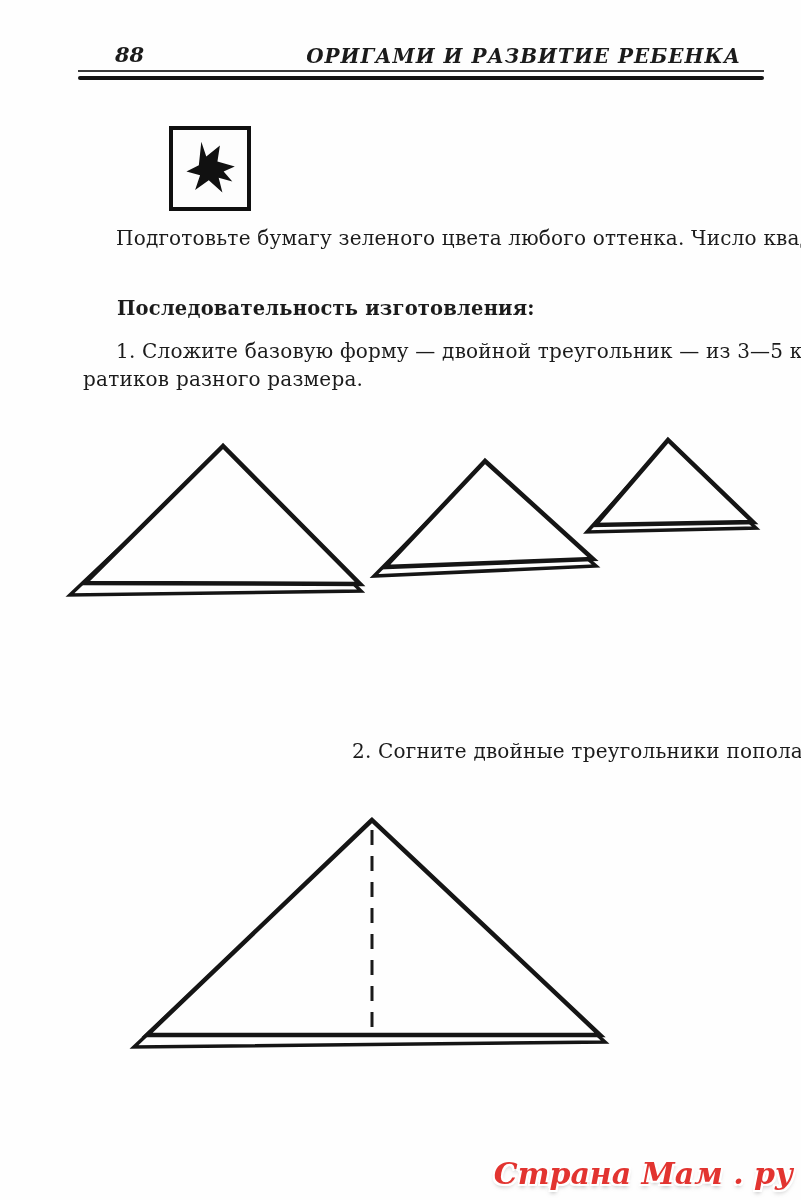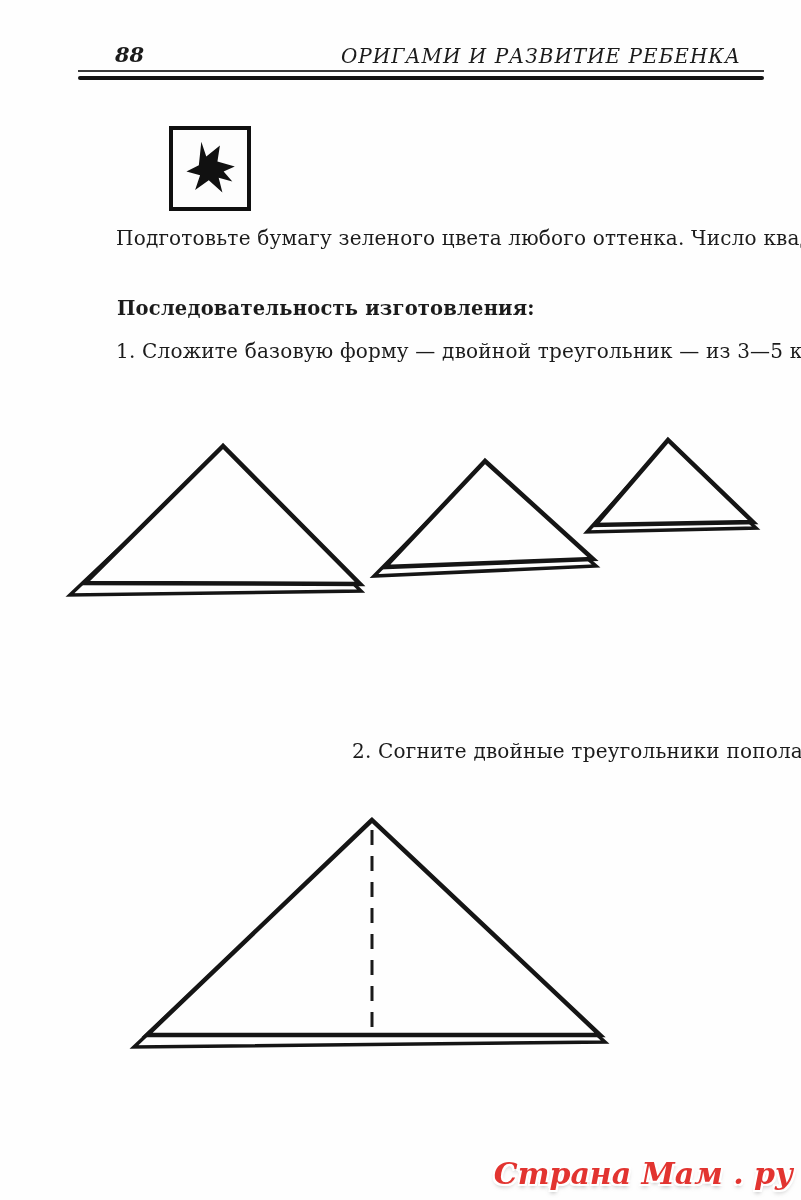--- a/index.html
+++ b/index.html
@@ -11,21 +11,21 @@
     font-family:"DejaVu Serif","Liberation Serif",serif;
     color:#1b1b1b;
     margin:0 auto;
   }
   .pagenum{
     position:absolute;left:115px;top:42px;
     font-size:21px;font-weight:bold;font-style:italic;
   }
   .running-title{
     position:absolute;right:60px;top:44px;
-    font-size:20px;font-weight:normal;font-style:italic;
+    font-size:20px;font-weight:bold;font-style:italic;
     letter-spacing:1px;white-space:nowrap;
   }
   .rule-thin{
     position:absolute;left:78px;top:70px;width:686px;height:2px;
     background:#3a3a3a;
   }
   .rule-thick{
     position:absolute;left:78px;top:76px;width:686px;height:4px;
     background:#121212;border-radius:2px;
   }
@@ -90,20 +90,21 @@
   </div>
 
   <div class="bodytext intro">
     <span class="line indent">Подготовьте бумагу зеленого цвета любого оттенка. Число квадратов</span>
   </div>
 
   <div class="section-heading">Последовательность изготовления:</div>
 
   <div class="bodytext step1">
     <span class="line indent">1. Сложите базовую форму — двойной треугольник — из 3—5 квад-</span>
+    <span class="line">ратиков разного размера.</span>
   </div>
 
   <svg class="figure fig1" width="706" height="182" viewBox="0 0 706 182">
     <g>
       <path class="tri-back" d="M158,30 L8,172 L299,168 Z"></path>
       <path class="tri-front" d="M161,23 L23,160 L298,161 Z"></path>
     </g>
     <g>
       <path class="tri-back" d="M420,44 L312,153 L534,143 Z"></path>
       <path class="tri-front" d="M423,38 L323,144 L531,136 Z"></path>

